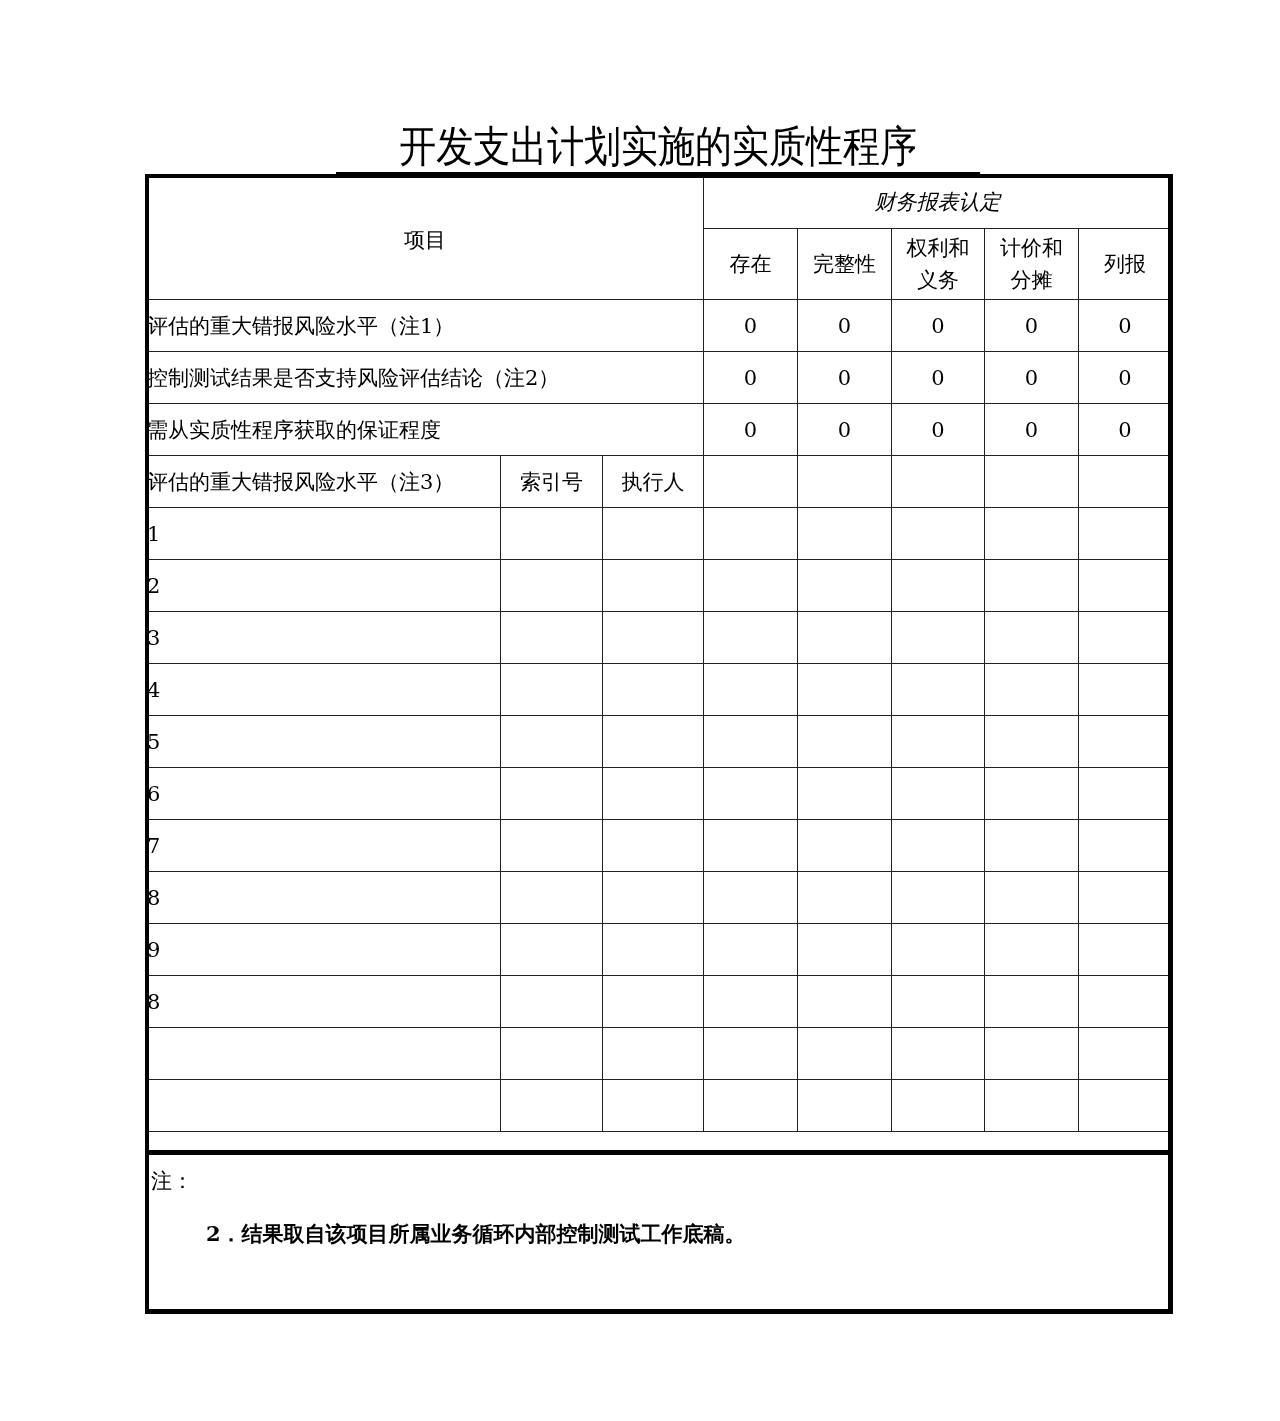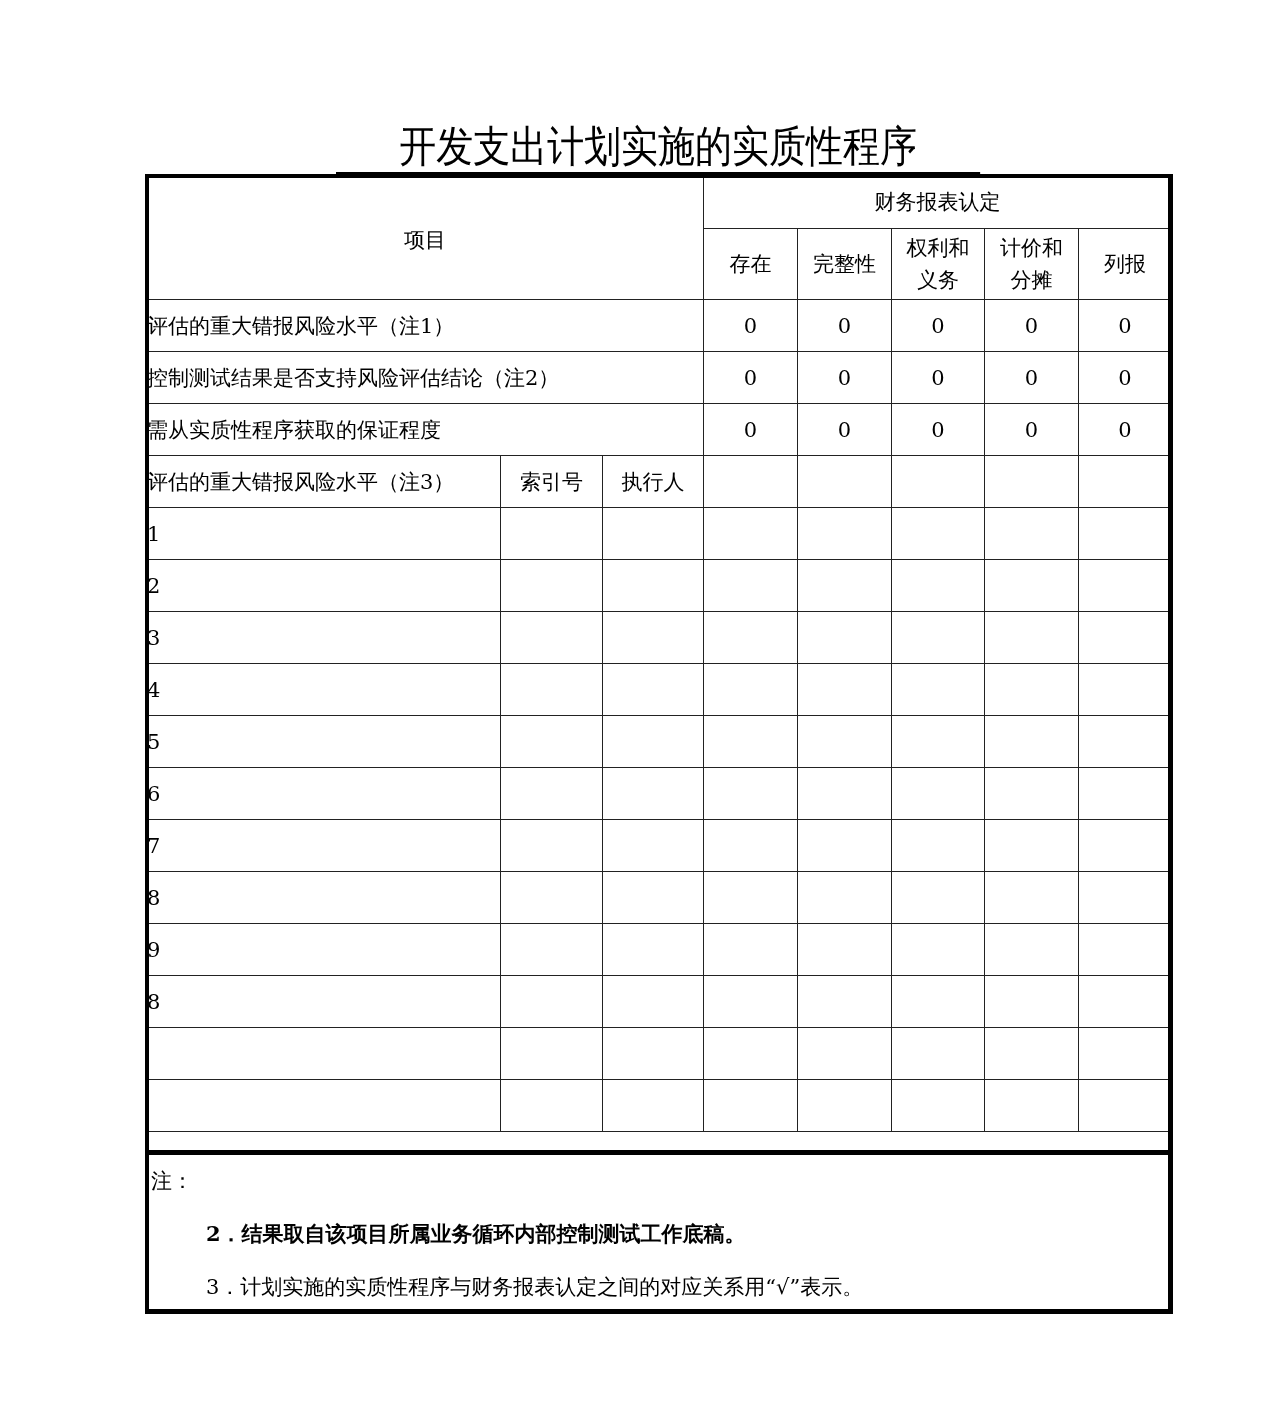--- a/index.html
+++ b/index.html
@@ -14,21 +14,21 @@
   table.grid {
     position: absolute; left: 146px; top: 175px; border-collapse: collapse; table-layout: fixed;
     width: 1025px;
   }
   table.grid td {
     border: 1.5px solid #222; padding: 0; font-size: 21px; height: 51px; overflow: hidden;
     white-space: nowrap;
   }
   td.c { text-align: center; }
   td.l { text-align: left; padding-left: 5px; margin-left: 9px; }
-  .hdr-top { height: 52px !important; font-size: 21px; }
+  .hdr-top { height: 52px !important; font-size: 21px; font-style: italic; }
   .hdr-sub { height: 70px !important; line-height: 32px; }
   .notes {
     position: absolute; left: 146px; top: 1150px; width: 1025px; height: 160px;
     border-top: 5px solid #000; box-sizing: border-box; font-size: 21px;
   }
   .note-line { position: absolute; left: 5px; white-space: nowrap; }
   .thick-left { position:absolute; left:145px; top:174px; width:4px; height:1139px; background:#000; }
   .thick-right { position:absolute; left:1168px; top:174px; width:5px; height:1139px; background:#000; }
   .thick-top { position:absolute; left:145px; top:174px; width:1028px; height:4px; background:#000; }
   .thick-bottom { position:absolute; left:145px; top:1309px; width:1028px; height:5px; background:#000; }
@@ -221,19 +221,18 @@
     <td class="c"></td>
     <td class="c"></td>
     <td class="c"></td>
   </tr>
 </tbody>
   </table>
 
 <div class="notes">
   <span class="note-line" style="top:12px;">注：</span>
   <span class="note-line" style="top:65px; left:60px;font-weight:bold;">2．结果取自该项目所属业务循环内部控制测试工作底稿。</span>
-  <span class="note-line" style="top:118px; left:60px;">3．计划实施的实质性程序与财务报表认定之间的对应关系用“√”表示。</span>
 </div>
 
 <div class="thick-top"></div>
 <div class="thick-left"></div>
 <div class="thick-right"></div>
 <div class="thick-bottom"></div>
 
 </body></html>

